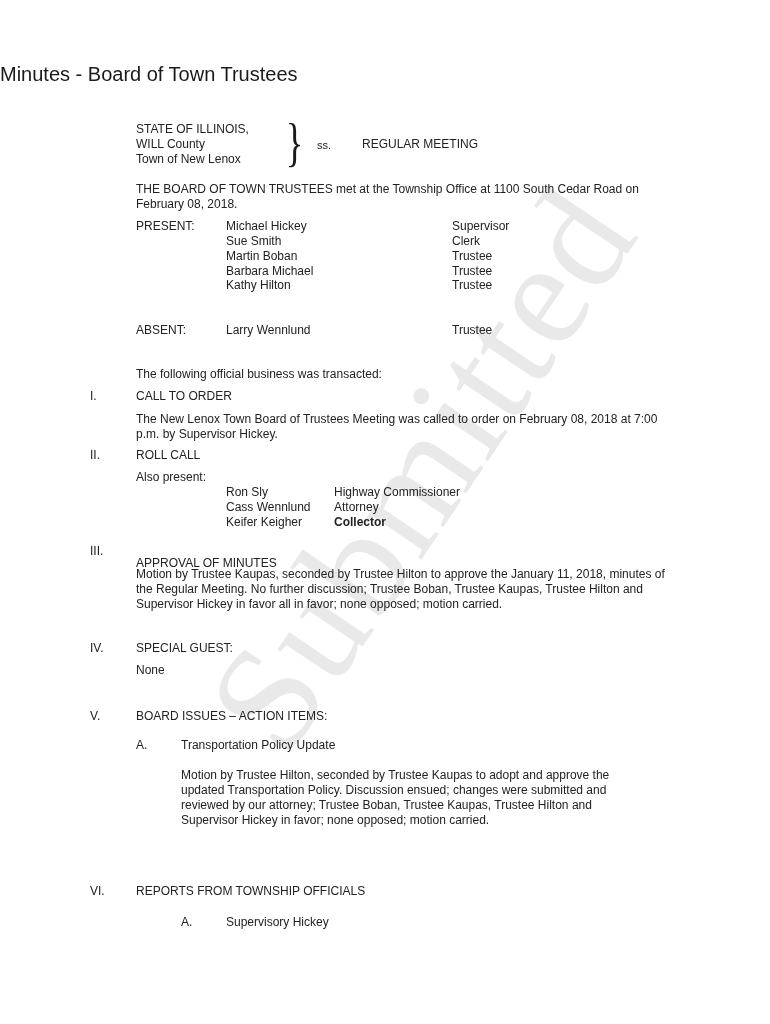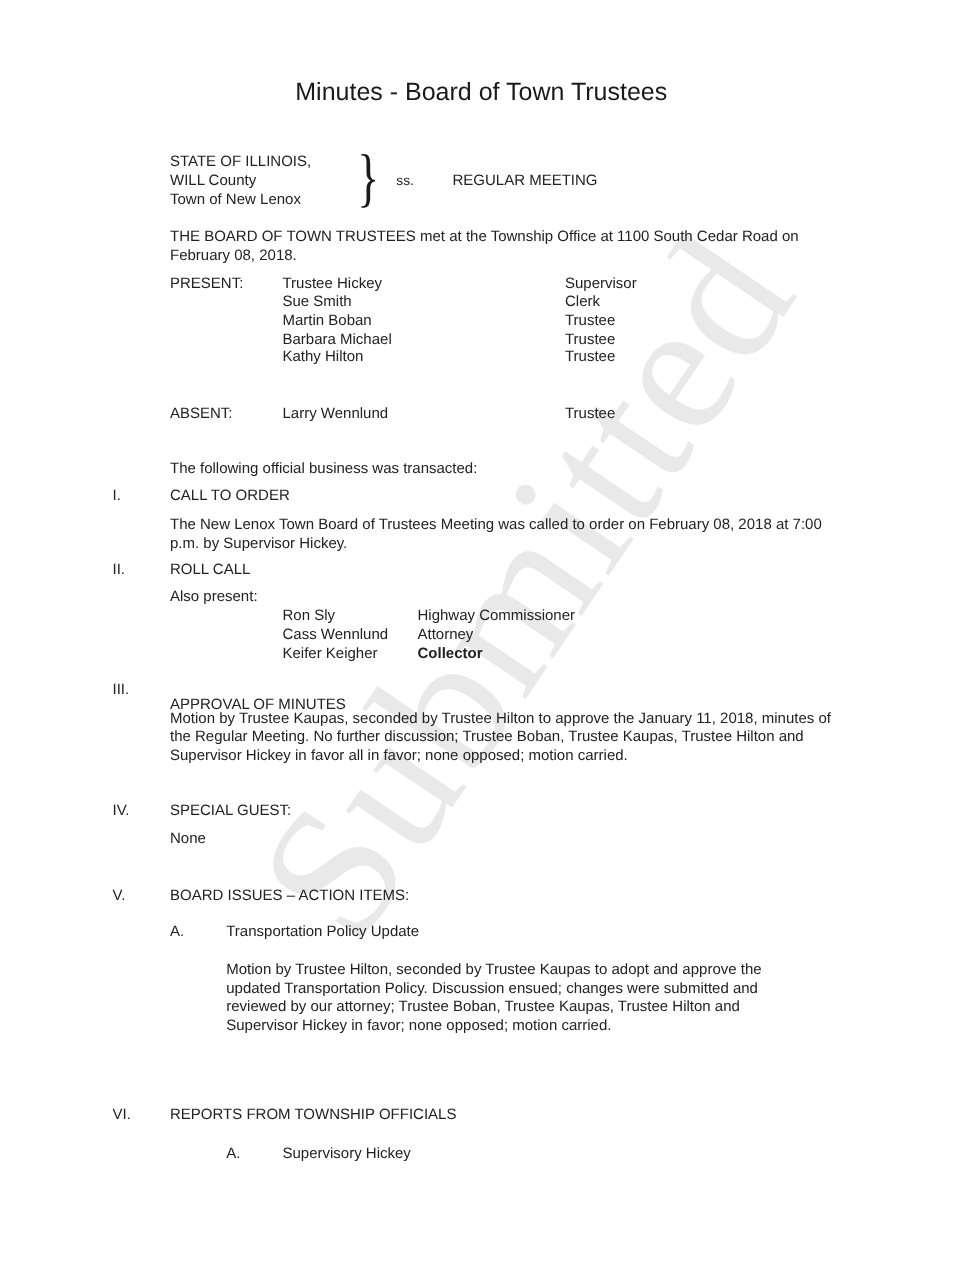--- a/index.html
+++ b/index.html
@@ -3,21 +3,21 @@
 <meta charset="utf-8">
 <style>
   html, body { margin: 0; padding: 0; background: #ffffff; }
   body {
     width: 770px; height: 1024px; position: relative; overflow: hidden;
     font-family: "Liberation Sans", sans-serif; color: #222222;
     font-size: 12px; line-height: 15px;
   }
   .abs { position: absolute; white-space: nowrap; }
   .title {
-    position: absolute; left: 0; width: 770px; top: 62px; text-align: center;
+    position: absolute; left: 0; width: 770px; top: 62px; text-align: left;
     font-size: 20px; line-height: 24px; color: #1a1a1a;
   }
   .watermark {
     position: absolute; left: 120px; top: 425px; width: 560px; text-align: center;
     font-family: "Liberation Serif", "DejaVu Serif", serif;
     font-size: 150px; line-height: 150px; color: #e9e9e9;
     transform: rotate(-56deg); transform-origin: 50% 50%;
     letter-spacing: 2px; z-index: 0; pointer-events: none;
   }
   .content { position: absolute; left: 0; top: 0; width: 770px; height: 1024px; z-index: 1; }
@@ -40,21 +40,21 @@
   <div class="abs" style="left:136px; top:122px;">STATE OF ILLINOIS,</div>
   <div class="abs" style="left:136px; top:137px;">WILL County</div>
   <div class="abs" style="left:136px; top:152px;">Town of New Lenox</div>
   <div class="brace">}</div>
   <div class="abs" style="left:317px; top:138px; font-size:11px;">ss.</div>
   <div class="abs" style="left:362px; top:137px;">REGULAR MEETING</div>
 
   <div class="para" style="left:136px; top:182px; width:545px;">THE BOARD OF TOWN TRUSTEES met at the Township Office at 1100 South Cedar Road on February 08, 2018.</div>
 
   <div class="abs" style="left:136px; top:219px;">PRESENT:</div>
-  <div class="abs" style="left:226px; top:219px;">Trustee Hickey</div>
+  <div class="abs" style="left:226px; top:219px;">Michael Hickey</div>
   <div class="abs" style="left:452px; top:219px;">Supervisor</div>
   <div class="abs" style="left:226px; top:234px;">Sue Smith</div>
   <div class="abs" style="left:452px; top:234px;">Clerk</div>
   <div class="abs" style="left:226px; top:249px;">Martin Boban</div>
   <div class="abs" style="left:452px; top:249px;">Trustee</div>
   <div class="abs" style="left:226px; top:264px;">Barbara Michael</div>
   <div class="abs" style="left:452px; top:264px;">Trustee</div>
   <div class="abs" style="left:226px; top:278px;">Kathy Hilton</div>
   <div class="abs" style="left:452px; top:278px;">Trustee</div>
 

